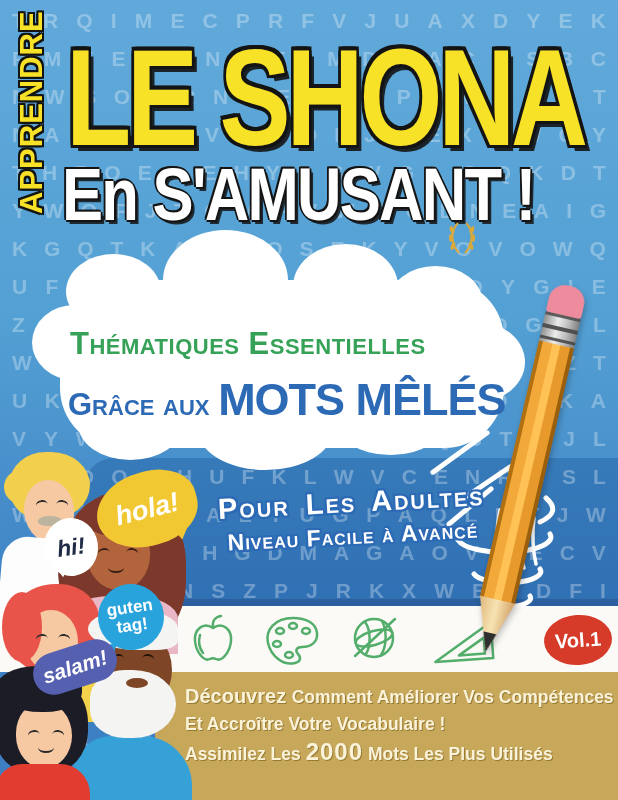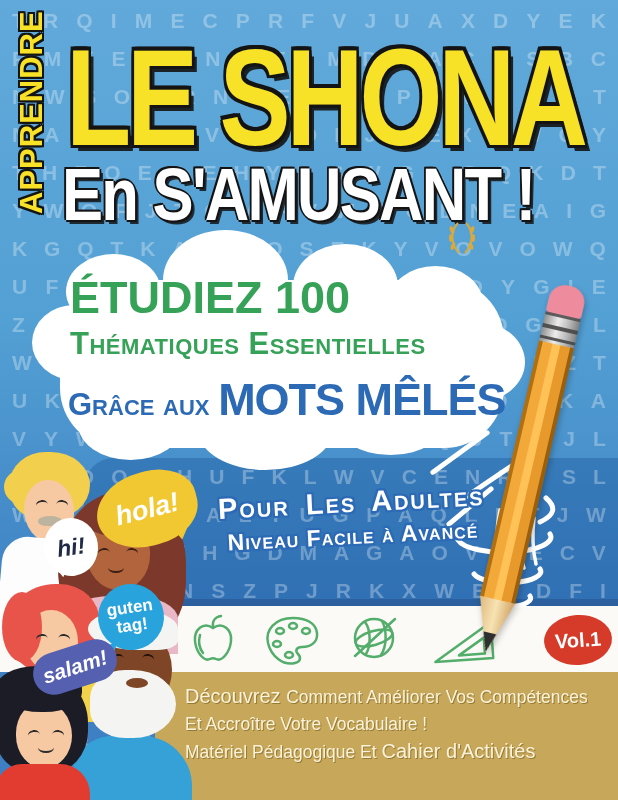--- a/index.html
+++ b/index.html
@@ -76,21 +76,21 @@
     width:14px;height:20px;background:#2f2f2f;clip-path:polygon(0 0,100% 0,50% 100%);}
   
   .white-band{position:absolute;left:0;top:599px;width:618px;height:73px;z-index:8;
     background:#fbfaf6;border-top:7px solid #2b5f9e;box-sizing:border-box;}
   .doodle-icon{position:absolute;z-index:10;}
   .vol-badge{position:absolute;left:544px;top:615px;width:68px;height:50px;z-index:20;
     background:#d63a28;border-radius:50%;display:flex;align-items:center;justify-content:center;
     color:#fff;font-size:20px;font-weight:bold;transform:rotate(-4deg);}
   .footer-box{position:absolute;left:155px;top:672px;width:463px;height:128px;z-index:9;
     background:#c7a75a;border-radius:10px 0 0 0;box-sizing:border-box;padding:11px 0 0 30px;
-    color:#faf3da;font-weight:normal;text-shadow:1px 1px 0 rgba(110,85,20,.55);}
+    color:#faf3da;font-weight:bold;text-shadow:1px 1px 0 rgba(110,85,20,.55);}
   .footer-box .fl{font-size:17.5px;line-height:27px;white-space:nowrap;}
   .footer-box .big{font-size:20px;}
   .footer-box .num{font-size:24px;letter-spacing:1px;}
   
   .ch{position:absolute;z-index:30;}
   .shape{position:absolute;}
   .eye{position:absolute;width:12px;height:8px;border-top:2.5px solid #2b2b2b;border-radius:50%;}
   .smile{position:absolute;width:16px;height:9px;border-bottom:2.5px solid #2b2b2b;border-radius:50%;}
   
   .bubble{position:absolute;z-index:35;display:flex;align-items:center;justify-content:center;
@@ -568,21 +568,20 @@
     <span class="bump b1"></span>
       <span class="bump b2"></span>
       <span class="bump b3"></span>
     <span class="bump b4"></span>
       <span class="bump b5"></span>
       <span class="bump b6"></span>
     <span class="bump b7"></span>
       <span class="bump b8"></span>
       <span class="bump b9"></span>
     <div class="core"></div>
-    <div class="cloud-text cl1">ÉTUDIEZ 100</div>
     <div class="cloud-text cl3">
       <span class="prefix">Grâce aux </span><span class="main">MOTS MÊLÉS</span>
     </div>
     <div class="cloud-text cl2">Thématiques Essentielles</div>
   </div>
 
   <div class="audience">
     <div class="a1">Pour Les Adultes</div>
     <div class="a2">Niveau Facile à Avancé</div>
   </div>
@@ -642,21 +641,21 @@
       <path d="M6 42 L64 6 L64 42 Z"></path>
       <path d="M30 37 L56 21 L56 37 Z"></path>
       <path d="M58 8 L66 4"></path>
     </g>
   </svg>
   <div class="vol-badge">Vol.1</div>
 
   <div class="footer-box">
     <div class="fl"><span class="big">Découvrez </span><span>Comment Améliorer Vos Compétences</span></div>
     <div class="fl">Et Accroître Votre Vocabulaire !</div>
-    <div class="fl"><span>Matériel Pédagogique Et </span><span class="big">Cahier d'Activités</span></div>
+    <div class="fl"><span>Assimilez Les </span><span class="num">2000</span><span> Mots Les Plus Utilisés</span></div>
   </div>
 
   <div class="ch">
     <div class="shape" style="left:10px;top:452px;width:80px;height:68px;background:#f2cf4c;border-radius:48% 52% 55% 45%"></div>
     <div class="shape" style="left:4px;top:470px;width:34px;height:34px;background:#f2cf4c;border-radius:50%"></div>
     <div class="shape" style="left:24px;top:480px;width:50px;height:62px;background:#f7c9a3;border-radius:48% 52% 46% 54%"></div>
     <span class="eye" style="left:36px;top:500px;transform:rotate(-8deg)"></span>
     <span class="eye" style="left:56px;top:500px;transform:rotate(8deg)"></span>
     <div class="shape" style="left:38px;top:516px;width:24px;height:10px;background:#bcb49e;border-radius:50% 50% 40% 40%"></div>
     <div class="shape" style="left:0px;top:538px;width:80px;height:92px;background:#fdfdfd;border-radius:26px 32px 0 0;transform:rotate(5deg)"></div>

